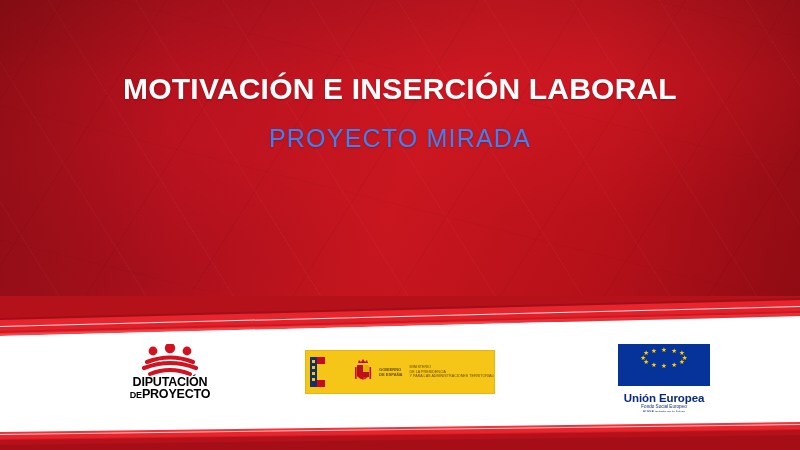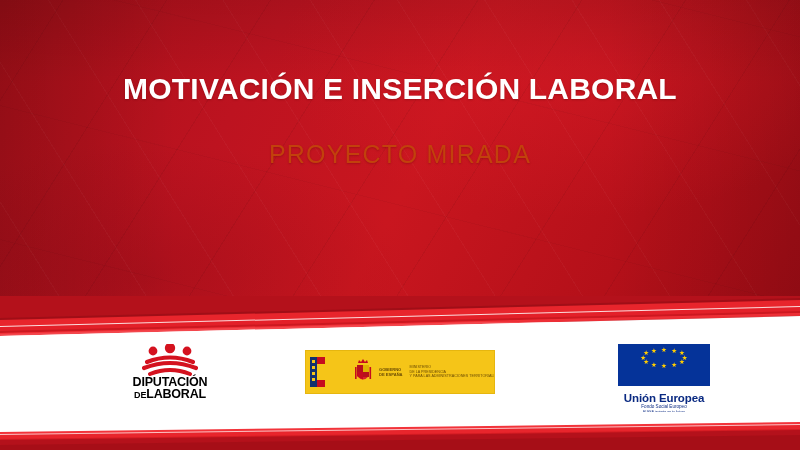--- a/index.html
+++ b/index.html
@@ -82,22 +82,22 @@
     font-family: "Liberation Sans Narrow", "Liberation Sans", sans-serif;
     font-weight: 700;
     font-size: 30px;
     line-height: 34px;
     letter-spacing: 0.2px;
     text-shadow: 0 1px 2px rgba(90,0,6,0.35);
     white-space: nowrap;
   }
   .subtitle-line {
     display: block;
-    margin-top: 34px;
-    color: #c2410c;
+    margin-top: 18px;
+    color: #3b82f6;
     font-family: "Liberation Sans", sans-serif;
     font-weight: 400;
     font-size: 25px;
     line-height: 29px;
     letter-spacing: 1.2px;
     text-shadow: 0 1px 2px rgba(90,0,6,0.30);
     white-space: nowrap;
   }
 
   
@@ -310,21 +310,21 @@
             <circle cx="48" cy="4" r="5.2" fill="#d4121f"></circle>
             <circle cx="65" cy="7" r="4.4" fill="#d4121f"></circle>
 
             <path d="M25 18 Q48 9 71 18" stroke="#d4121f" stroke-width="4.2" fill="none" stroke-linecap="round"></path>
             <path d="M22 24 Q48 14 74 24" stroke="#d4121f" stroke-width="4.2" fill="none" stroke-linecap="round"></path>
             <path d="M28 30 Q48 22 68 30" stroke="#d4121f" stroke-width="4.0" fill="none" stroke-linecap="round"></path>
           </svg>
         </div>
         <div class="badajoz-text badajoz-t1">DIPUTACIÓN</div>
         <div class="badajoz-text badajoz-t2">
-          <span class="small">DE</span><span>LABORAL</span>
+          <span class="small">DE</span><span>PROYECTO</span>
         </div>
       </div>
 
       <div class="logo-gob">
         <div class="gob-flag">
           <svg width="40" height="30" viewBox="0 0 40 30">
             <rect x="0" y="0" width="40" height="30" fill="#f5c518"></rect>
 
             <rect x="0" y="0" width="7" height="30" fill="#12306e"></rect>
             <rect x="2" y="3" width="3" height="3" fill="#f5c518"></rect>

